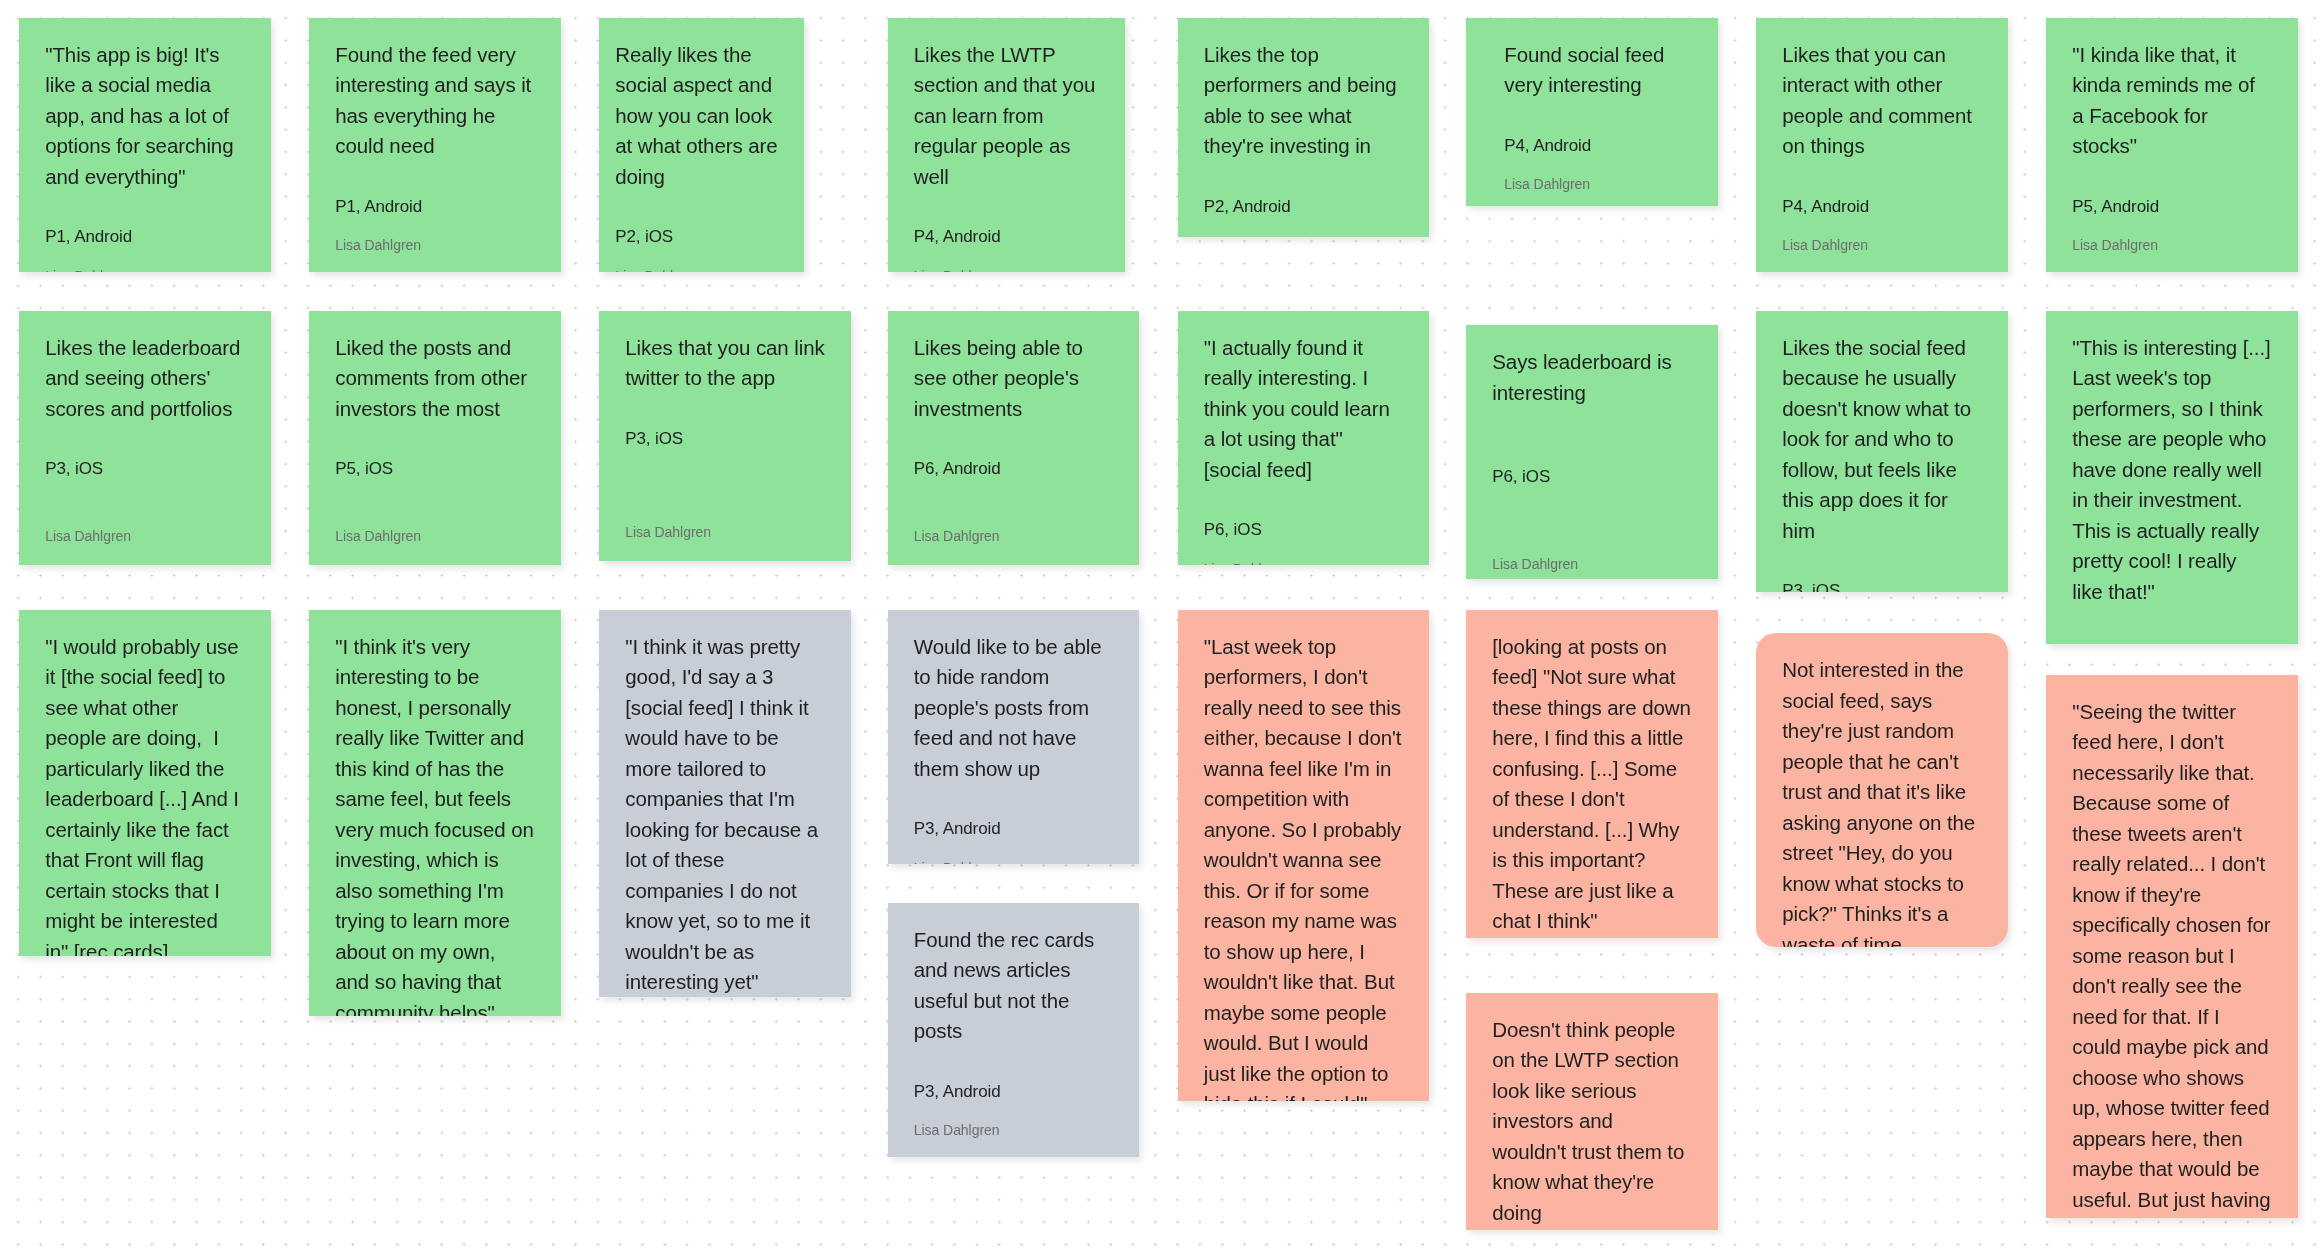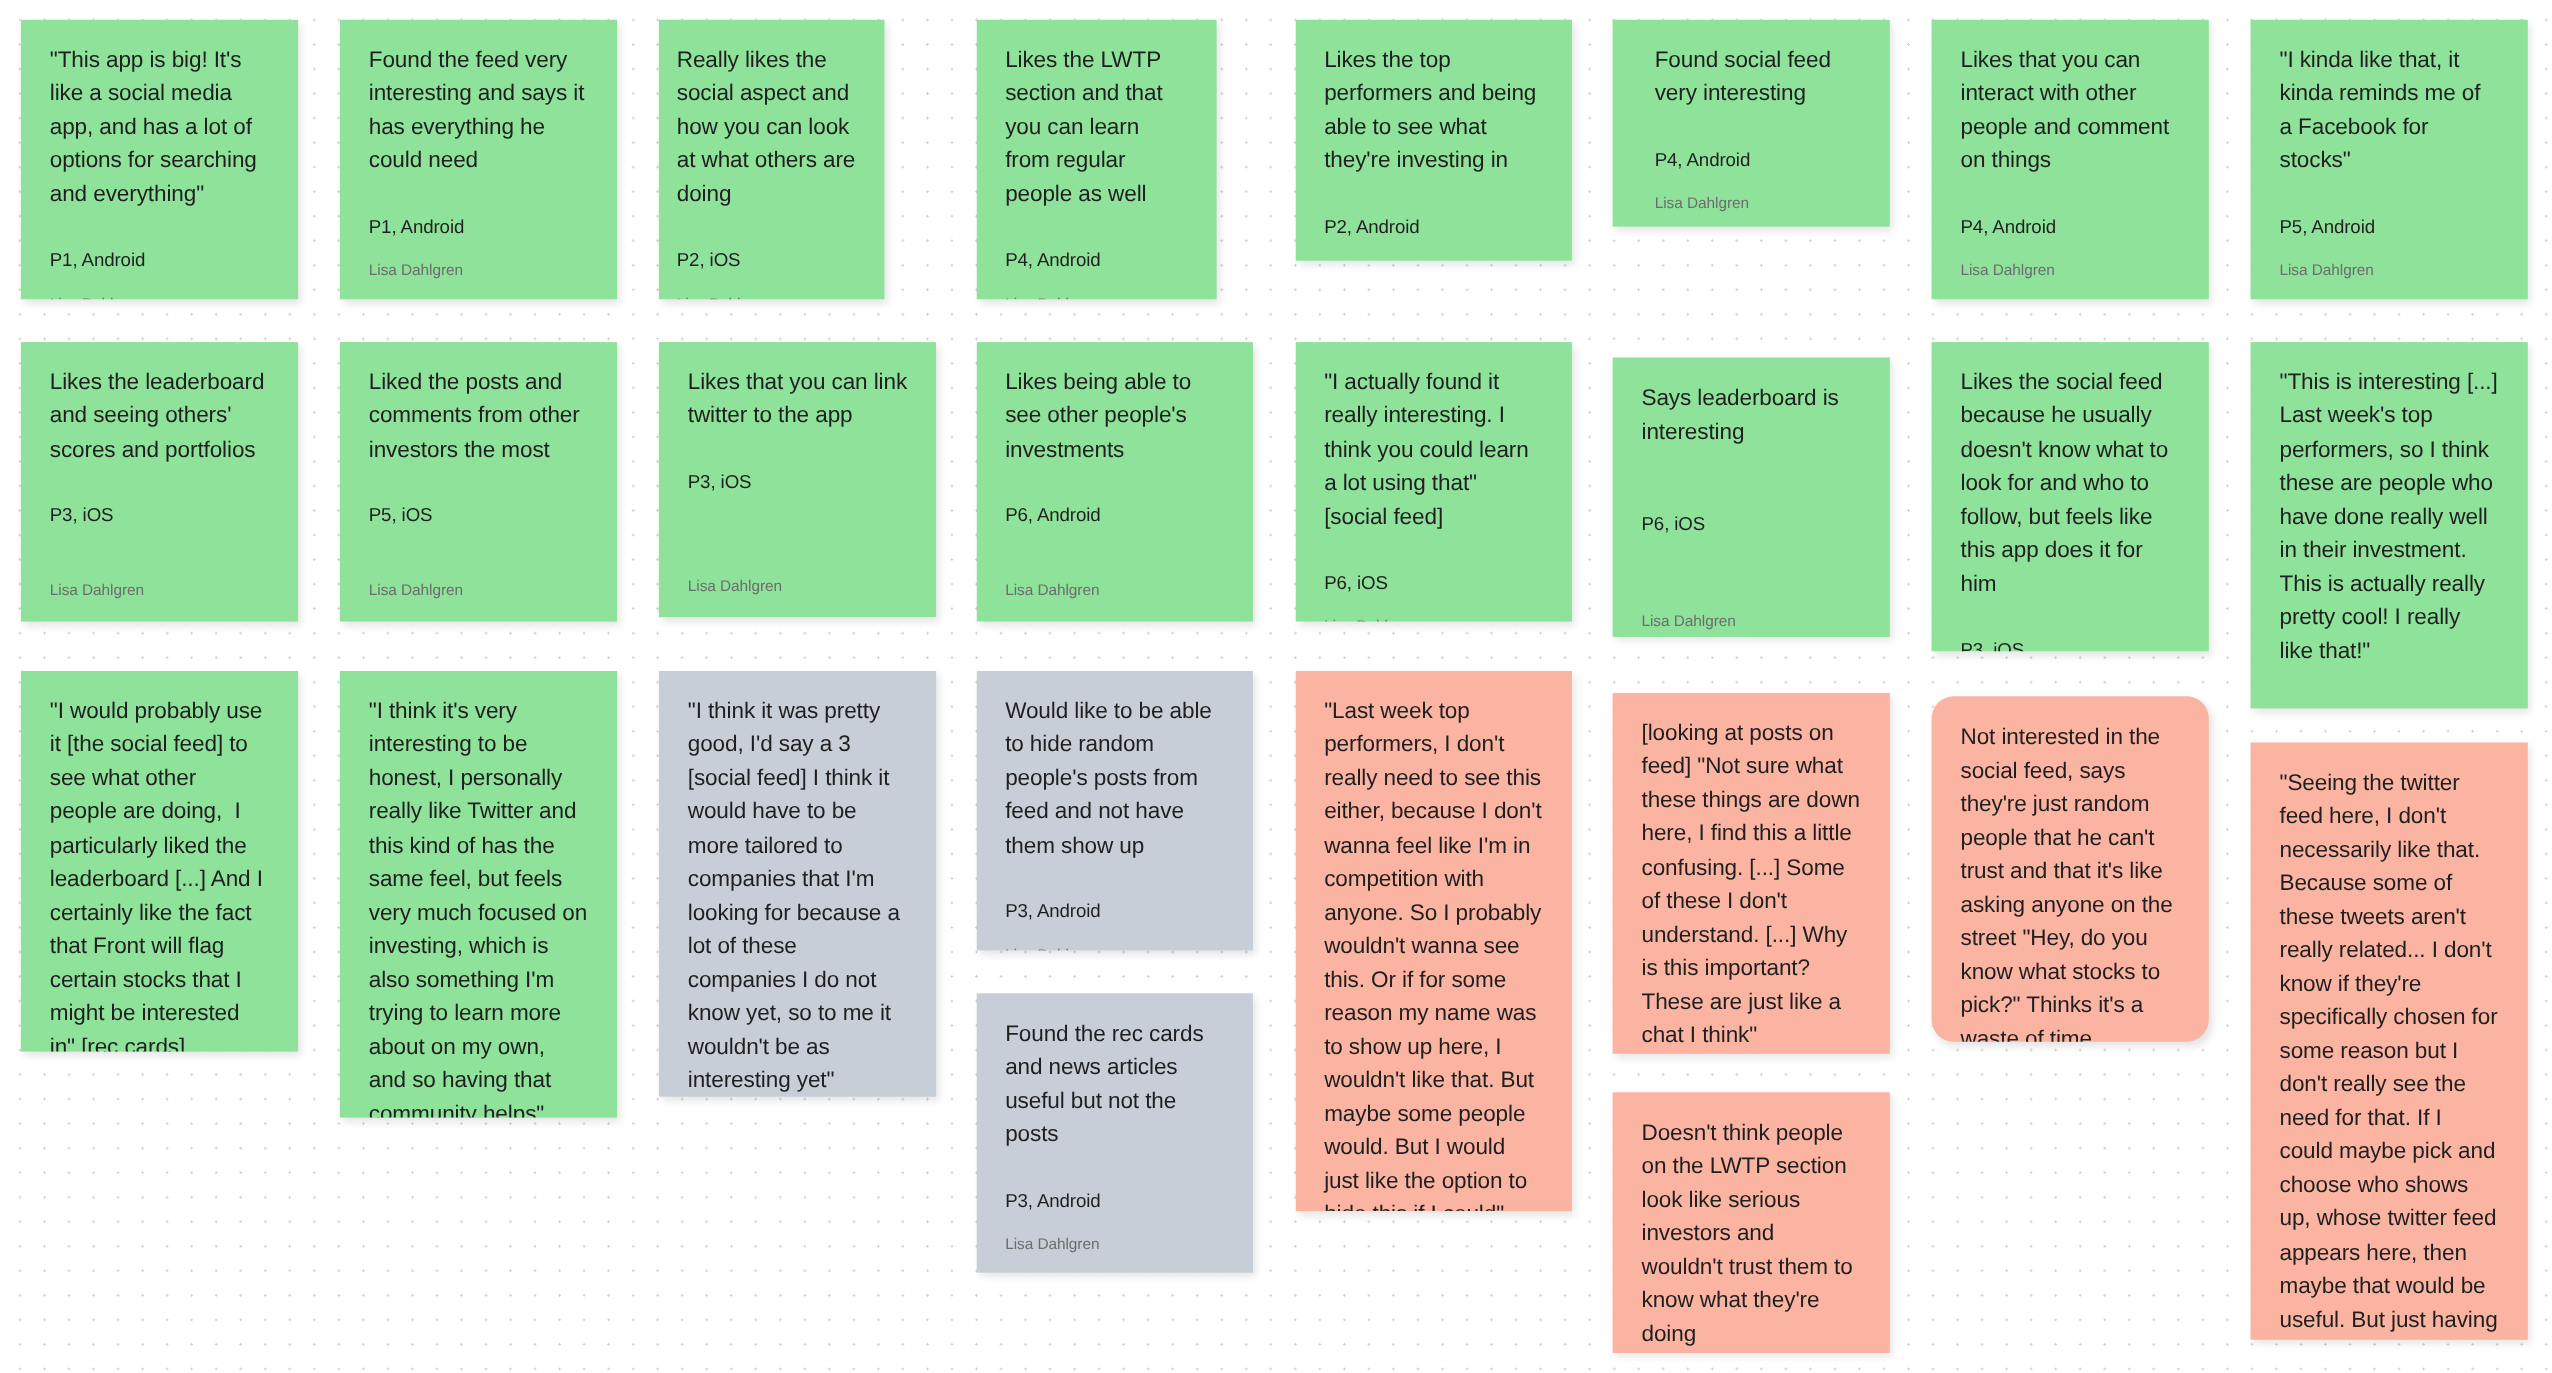--- a/index.html
+++ b/index.html
@@ -75,21 +75,21 @@
         <div class="note-meta">P1, Android</div>
         <div class="note-spacer"></div>
         <div class="note-author">Lisa Dahlgren</div>
       </div>
       <div class="note green" style="left: 599.235px; top: 17.7551px; width: 205px; height: 254.49px; padding-left: 16px;">
         <div class="note-body">Really likes the social aspect and how you can look at what others are doing</div>
         <div class="note-meta">P2, iOS</div>
         <div class="note-spacer"></div>
         <div class="note-author">Lisa Dahlgren</div>
       </div>
-      <div class="note green" style="left: 887.755px; top: 17.7551px; width: 218px; height: 254.49px;">
+      <div class="note green" style="left: 887.755px; top: 17.7551px; width: 237px; height: 254.49px;">
         <div class="note-body">Likes the LWTP section and that you can learn from regular people as well</div>
         <div class="note-meta">P4, Android</div>
         <div class="note-spacer"></div>
         <div class="note-author">Lisa Dahlgren</div>
       </div>
       <div class="note green" style="left: 1177.76px; top: 17.7551px; width: 251.531px; height: 219px;">
         <div class="note-body">Likes the top performers and being able to see what they're investing in</div>
         <div class="note-meta">P2, Android</div>
         <div class="note-spacer"></div>
         <div class="note-author">Lisa Dahlgren</div>
@@ -173,21 +173,21 @@
       </div>
       <div class="note gray" style="left: 887.755px; top: 902.551px; width: 251.531px; height: 254.49px;">
         <div class="note-body">Found the rec cards and news articles useful but not the posts</div>
         <div class="note-meta">P3, Android</div>
         <div class="note-spacer"></div>
         <div class="note-author">Lisa Dahlgren</div>
       </div>
       <div class="note red" style="left: 1177.76px; top: 609.592px; width: 251.531px; height: 491.224px;">
         <div class="note-body">"Last week top performers, I don't really need to see this either, because I don't wanna feel like I'm in competition with anyone. So I probably wouldn't wanna see this. Or if for some reason my name was to show up here, I wouldn't like that. But maybe some people would. But I would just like the option to hide this if I could"</div>
       </div>
-      <div class="note red" style="left: 1466.28px; top: 609.592px; width: 251.531px; height: 328.469px; margin-top: 20px;">
+      <div class="note red" style="left: 1466.28px; top: 609.592px; width: 251.531px; height: 328.469px;">
         <div class="note-body">[looking at posts on feed] "Not sure what these things are down here, I find this a little confusing. [...] Some of these I don't understand. [...] Why is this important? These are just like a chat I think"</div>
       </div>
       <div class="note red" style="left: 1466.28px; top: 992.806px; width: 251.531px; height: 236.735px;">
         <div class="note-body">Doesn't think people on the LWTP section look like serious investors and wouldn't trust them to know what they're doing</div>
       </div>
       <div class="note red" style="left: 1756.28px; top: 633.265px; width: 251.531px; height: 313.673px; border-radius: 20px;">
         <div class="note-body">Not interested in the social feed, says they're just random people that he can't trust and that it's like asking anyone on the street "Hey, do you know what stocks to pick?" Thinks it's a waste of time.</div>
       </div>
       <div class="note red" style="left: 2046.28px; top: 674.694px; width: 251.531px; height: 543.01px;">
         <div class="note-body">"Seeing the twitter feed here, I don't necessarily like that. Because some of these tweets aren't really related... I don't know if they're specifically chosen for some reason but I don't really see the need for that. If I could maybe pick and choose who shows up, whose twitter feed appears here, then maybe that would be useful. But just having all of Elon's tweets is not necessarily useful"</div>

